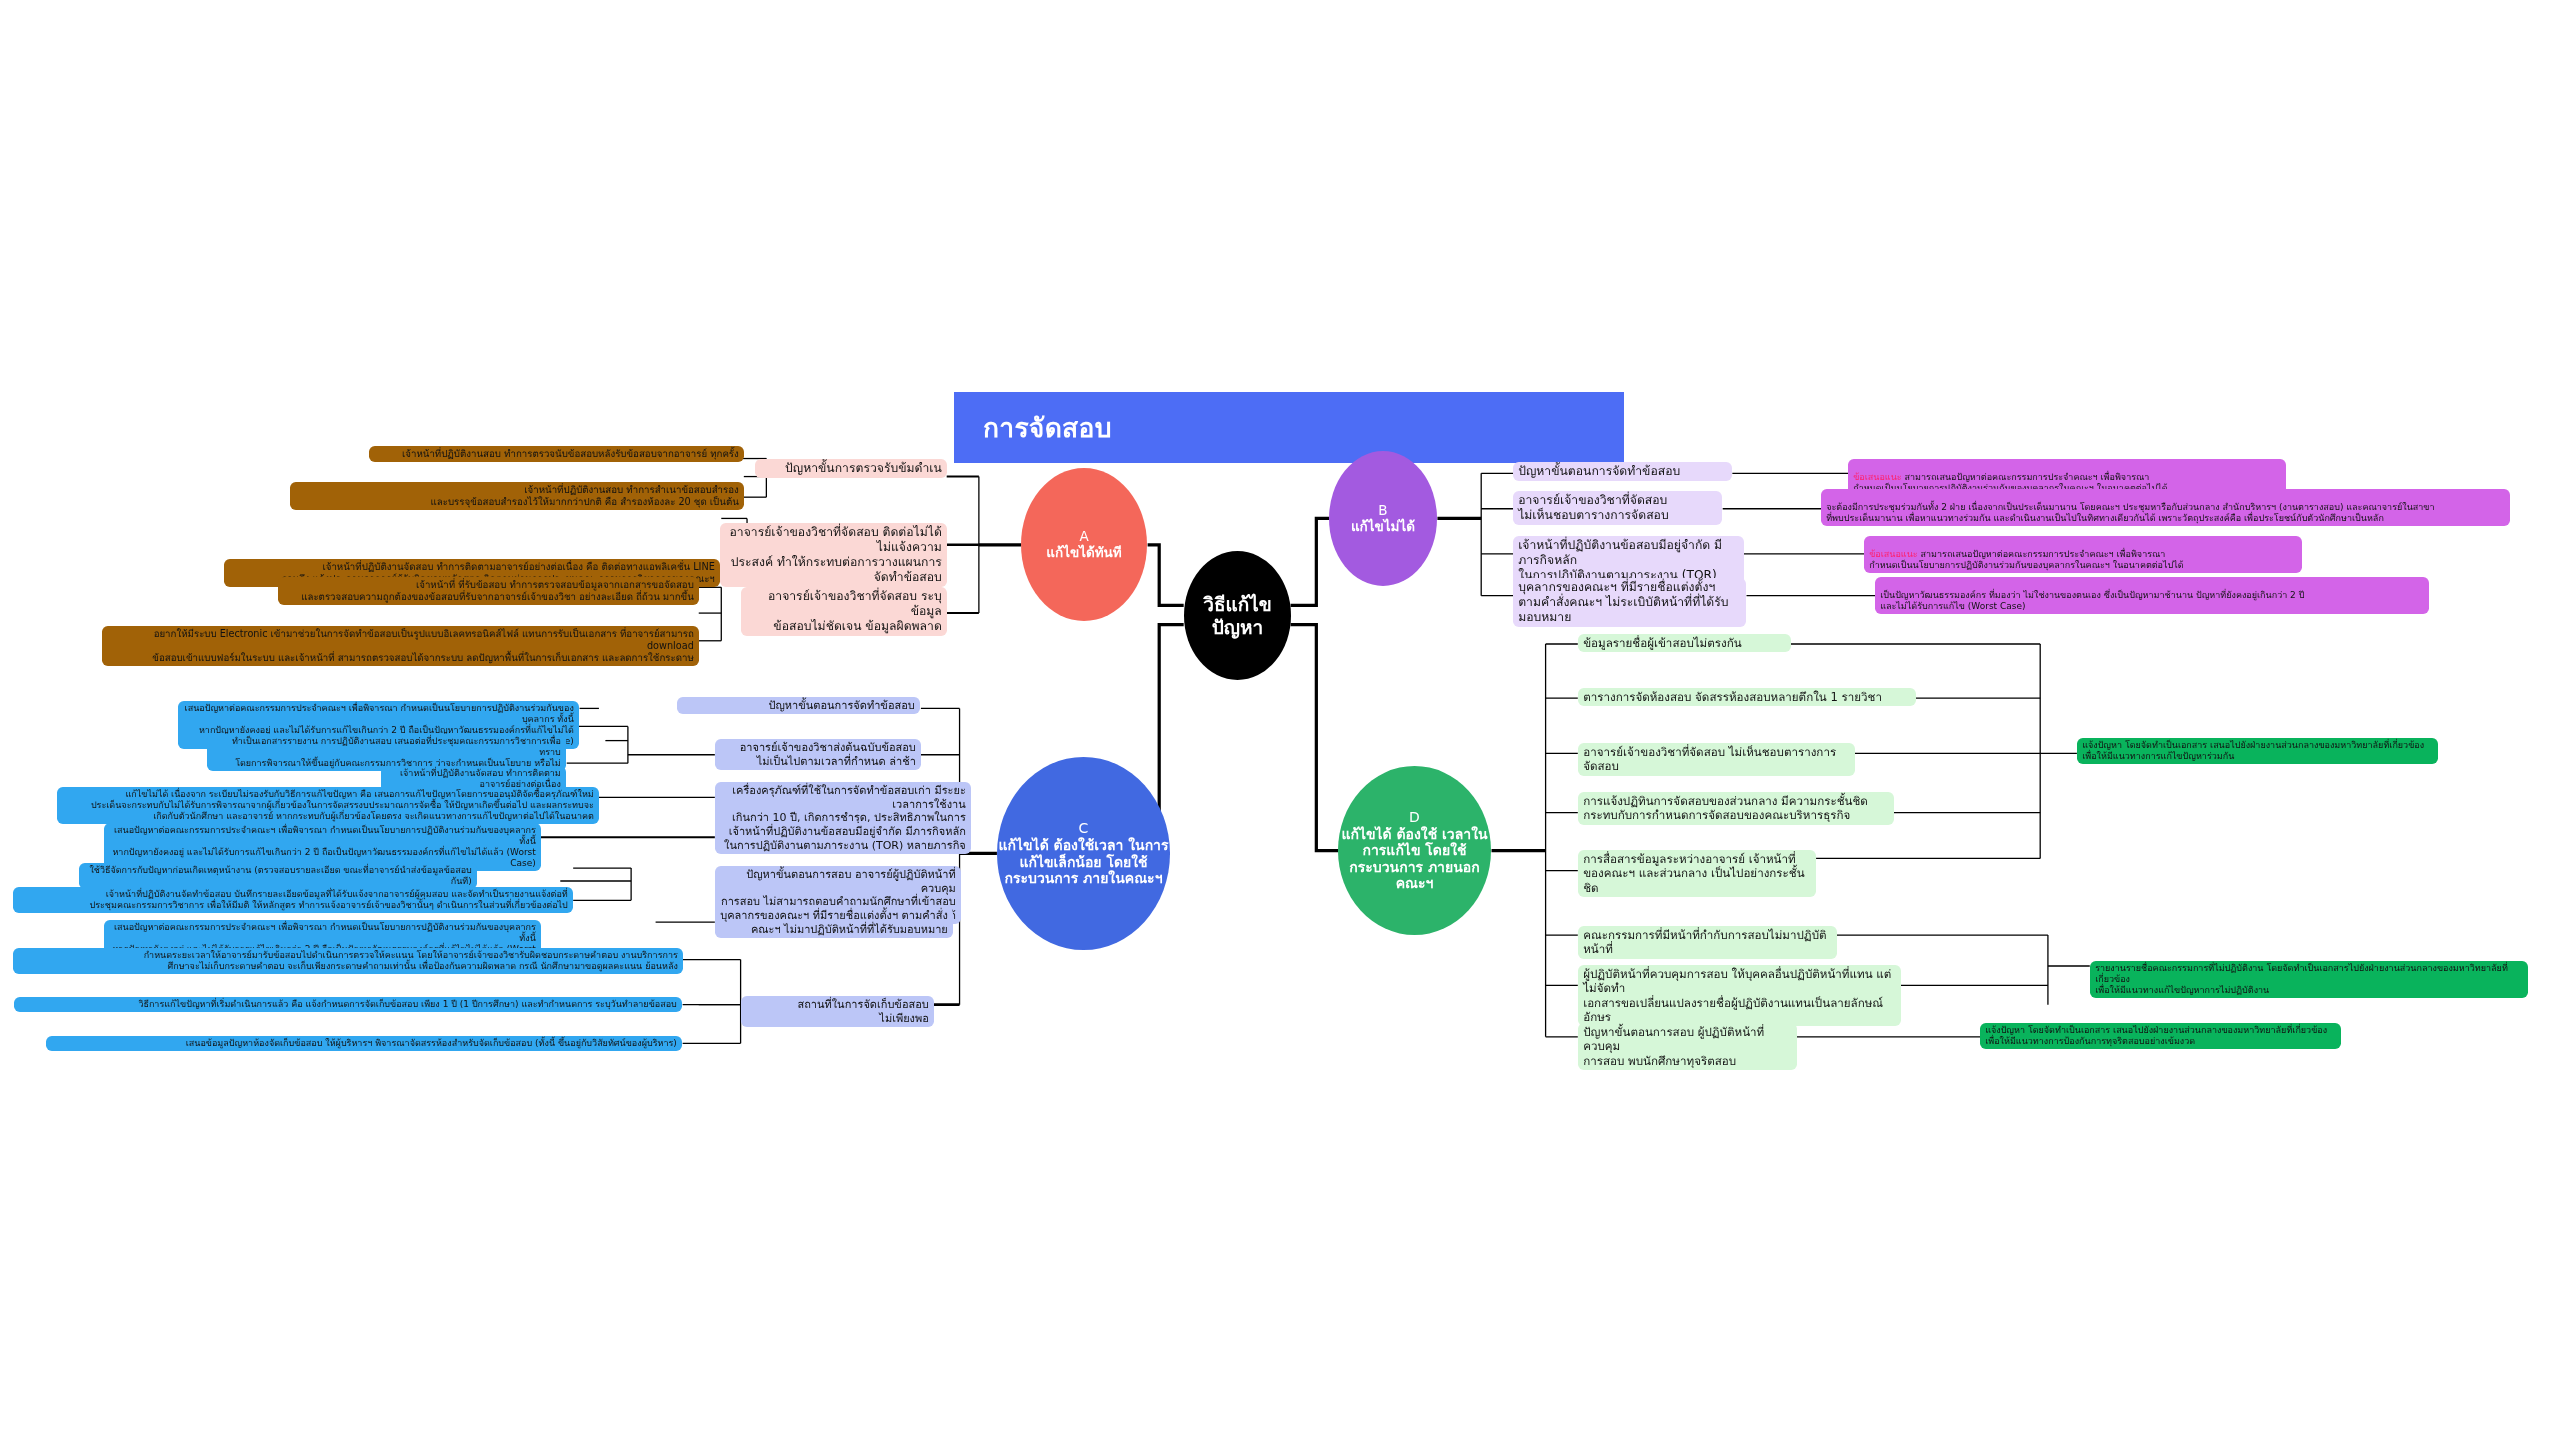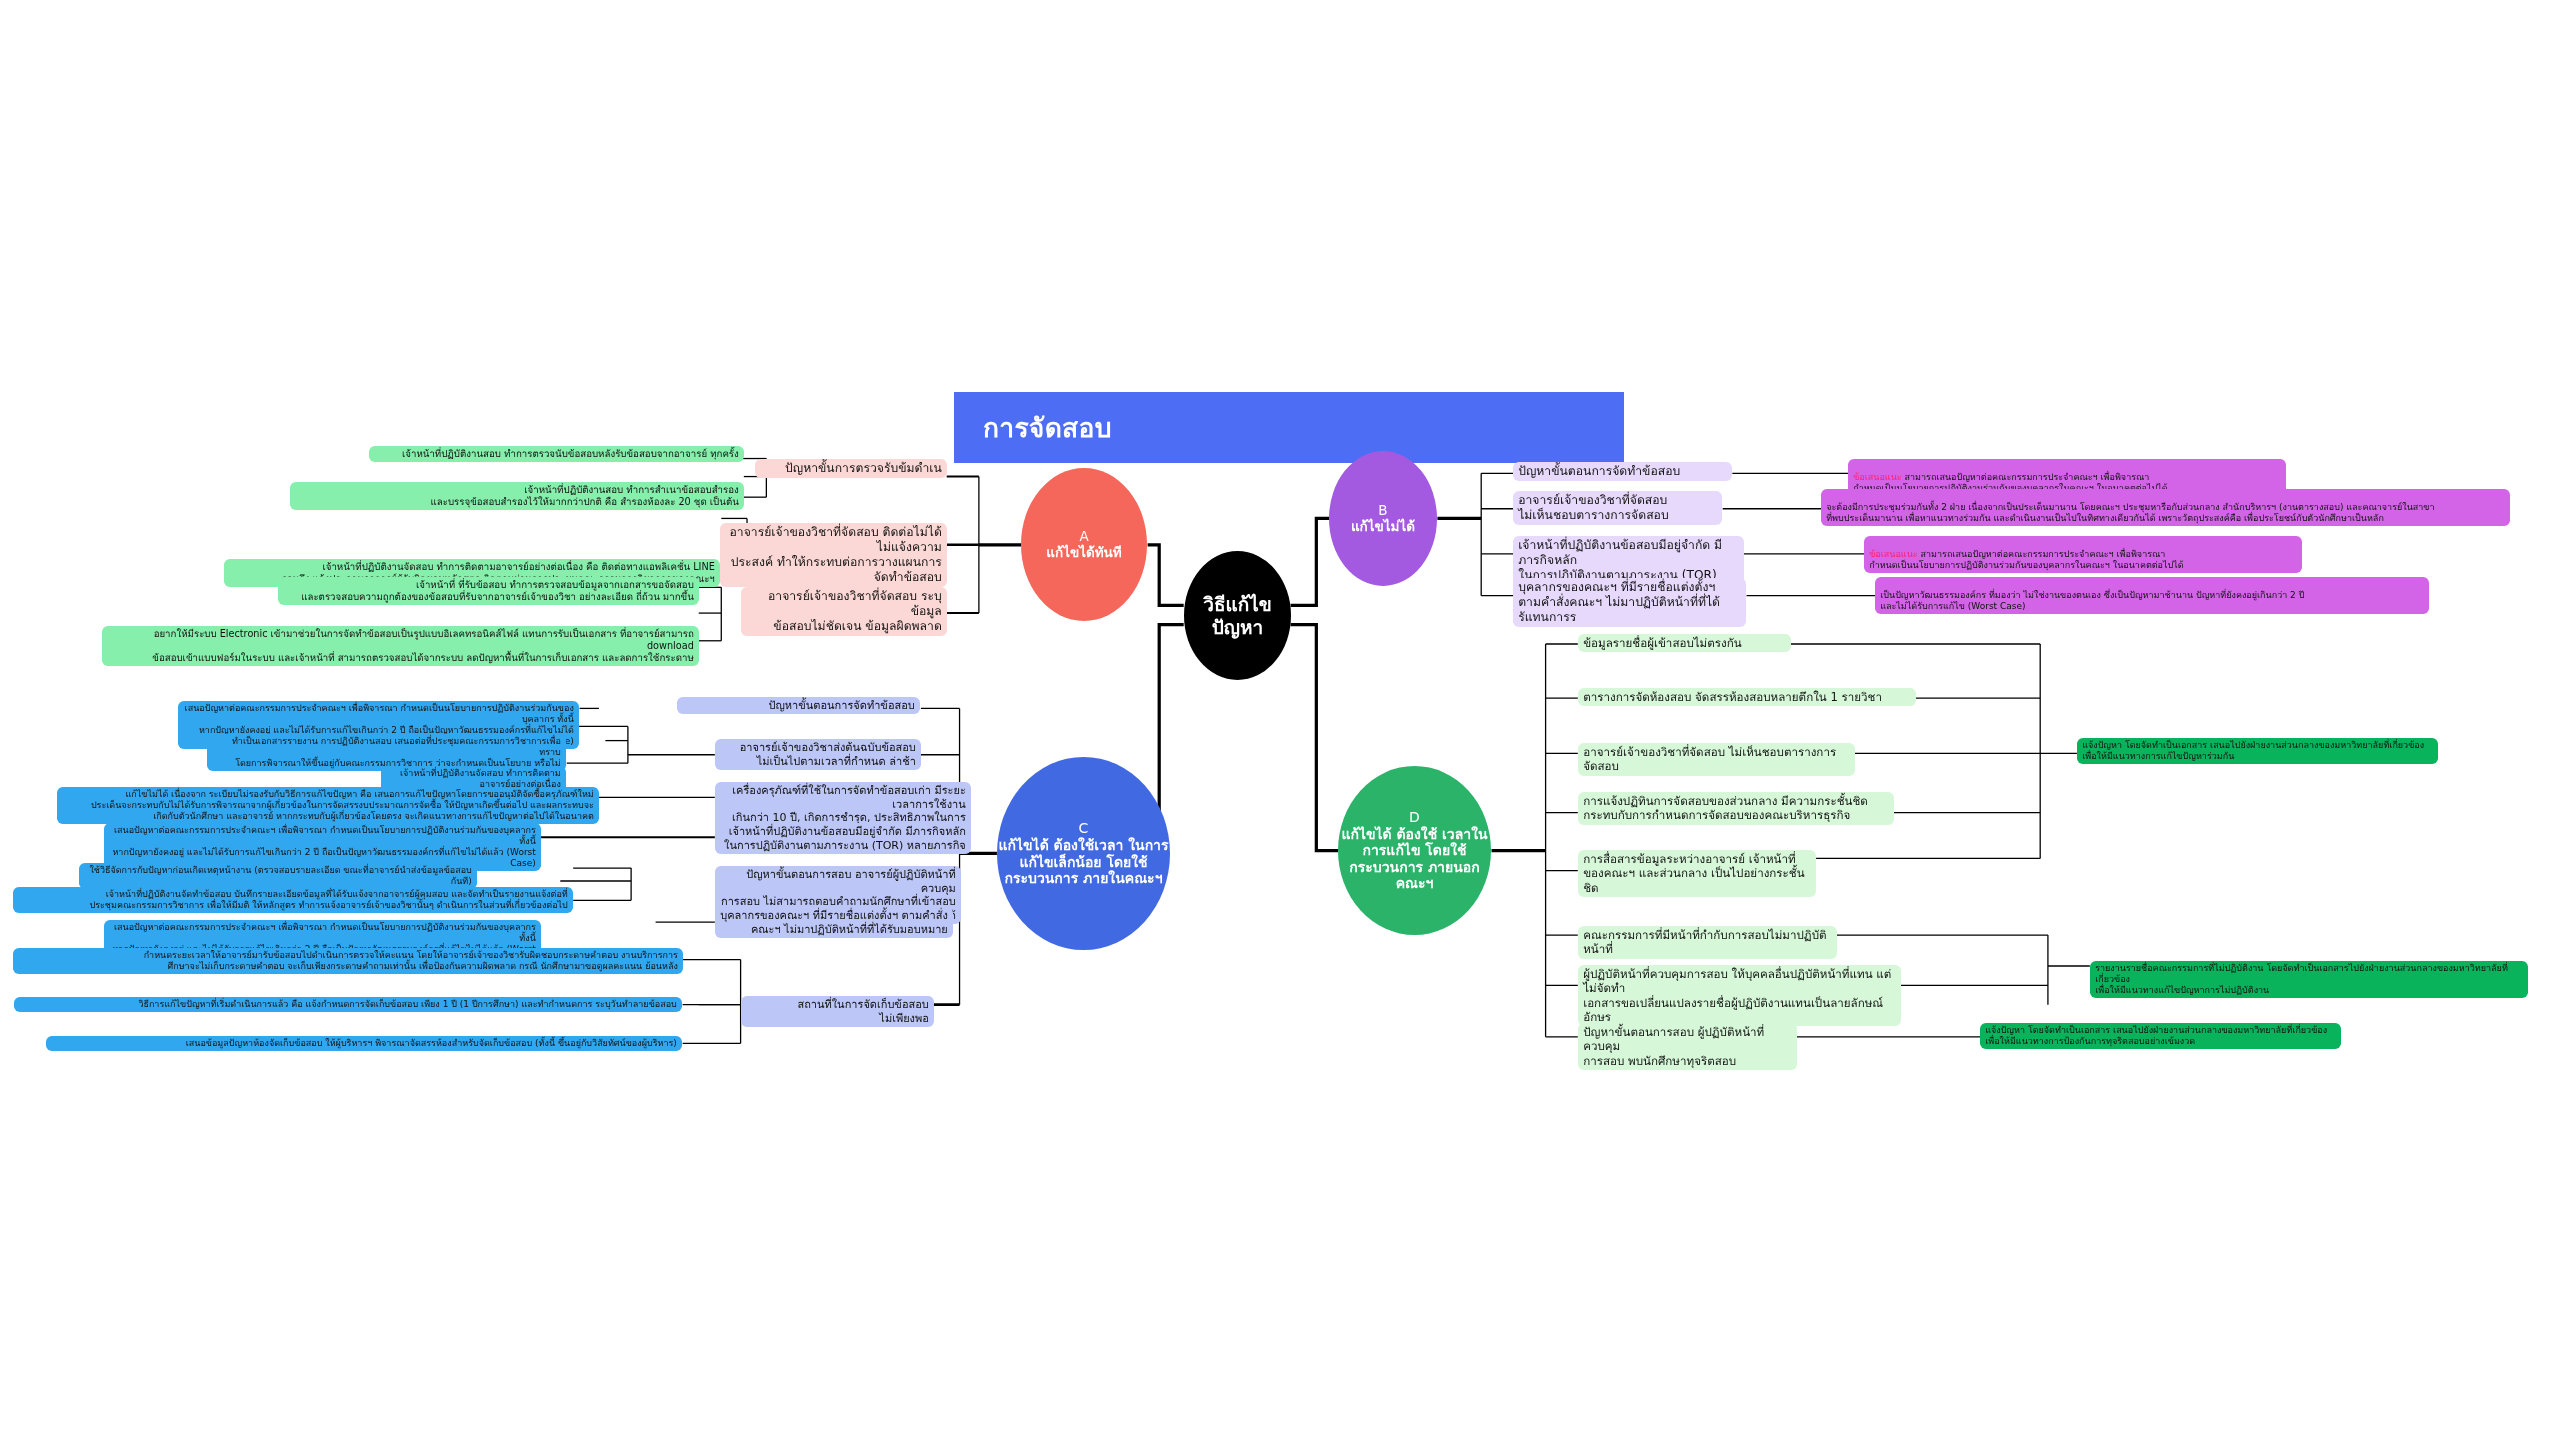--- a/index.html
+++ b/index.html
@@ -50,21 +50,21 @@
     font-size:14px;
   }
 
   
   .tbox{
     position:absolute;border-radius:5.8px;box-sizing:border-box;
     padding:1.9px 5.2px;line-height:1.24;white-space:pre-line;
   }
   
   .tbox.a-mid{background:#fbd8d5;color:#111;font-size:12.2px;text-align:right;}
-  .tbox.a-leaf{background:#86efac;color:#111;font-size:9.7px;text-align:right;}
+  .tbox.a-leaf{background:#a16207;color:#111;font-size:9.7px;text-align:right;}
   
   .tbox.b-mid{background:#e7d9fb;color:#111;font-size:12.2px;text-align:left;}
   .tbox.b-leaf{background:#d364e8;color:#111;font-size:9px;text-align:left;}
   
   .tbox.c-mid{background:#bcc6f7;color:#111;font-size:11px;text-align:right;}
   .tbox.c-leaf{background:#31a7f0;color:#111;font-size:9px;text-align:right;}
   
   .tbox.d-mid{background:#d6f7d8;color:#111;font-size:11.6px;text-align:left;}
   .tbox.d-leaf{background:#09b35c;color:#111;font-size:9px;text-align:left;}
 
@@ -251,21 +251,21 @@
   </div>
 
   <div class="tbox b-mid" style="left:1513px;top:536px;width:231px;">เจ้าหน้าที่ปฏิบัติงานข้อสอบมีอยู่จำกัด มีภารกิจหลัก
 ในการปฏิบัติงานตามภาระงาน (TOR) หลายภารกิจ</div>
   <div class="tbox b-leaf" style="left:1864px;top:536px;width:438px;">
     <span class="kw">ข้อเสนอแนะ</span><span> สามารถเสนอปัญหาต่อคณะกรรมการประจำคณะฯ เพื่อพิจารณา
 กำหนดเป็นนโยบายการปฏิบัติงานร่วมกันของบุคลากรในคณะฯ ในอนาคตต่อไปได้</span>
   </div>
 
   <div class="tbox b-mid" style="left:1513px;top:578px;width:233px;">บุคลากรของคณะฯ ที่มีรายชื่อแต่งตั้งฯ
-ตามคำสั่งคณะฯ ไม่มาปฏิบัติหน้าที่ที่ได้รัแทนการร</div>
+ตามคำสั่งคณะฯ ไม่ระเบิบัติหน้าที่ที่ได้รับมอบหมาย</div>
   <div class="tbox b-leaf" style="left:1875px;top:577px;width:554px;">
     <span class="kw"></span><span>เป็นปัญหาวัฒนธรรมองค์กร ที่มองว่า ไม่ใช่งานของตนเอง ซึ่งเป็นปัญหามาช้านาน ปัญหาที่ยังคงอยู่เกินกว่า 2 ปี
 และไม่ได้รับการแก้ไข (Worst Case)</span>
   </div>
 
   <div class="tbox c-mid" style="left:677px;top:697px;width:243px;">ปัญหาขั้นตอนการจัดทำข้อสอบ</div>
   <div class="tbox c-leaf" style="left:178px;top:701px;width:401px;">เสนอปัญหาต่อคณะกรรมการประจำคณะฯ เพื่อพิจารณา กำหนดเป็นนโยบายการปฏิบัติงานร่วมกันของบุคลากร ทั้งนี้
 หากปัญหายังคงอยู่ และไม่ได้รับการแก้ไขเกินกว่า 2 ปี ถือเป็นปัญหาวัฒนธรรมองค์กรที่แก้ไขไม่ได้แล้ว (Worst Case)</div>
 
   <div class="tbox c-mid" style="left:715px;top:739px;width:206px;">อาจารย์เจ้าของวิชาส่งต้นฉบับข้อสอบ

